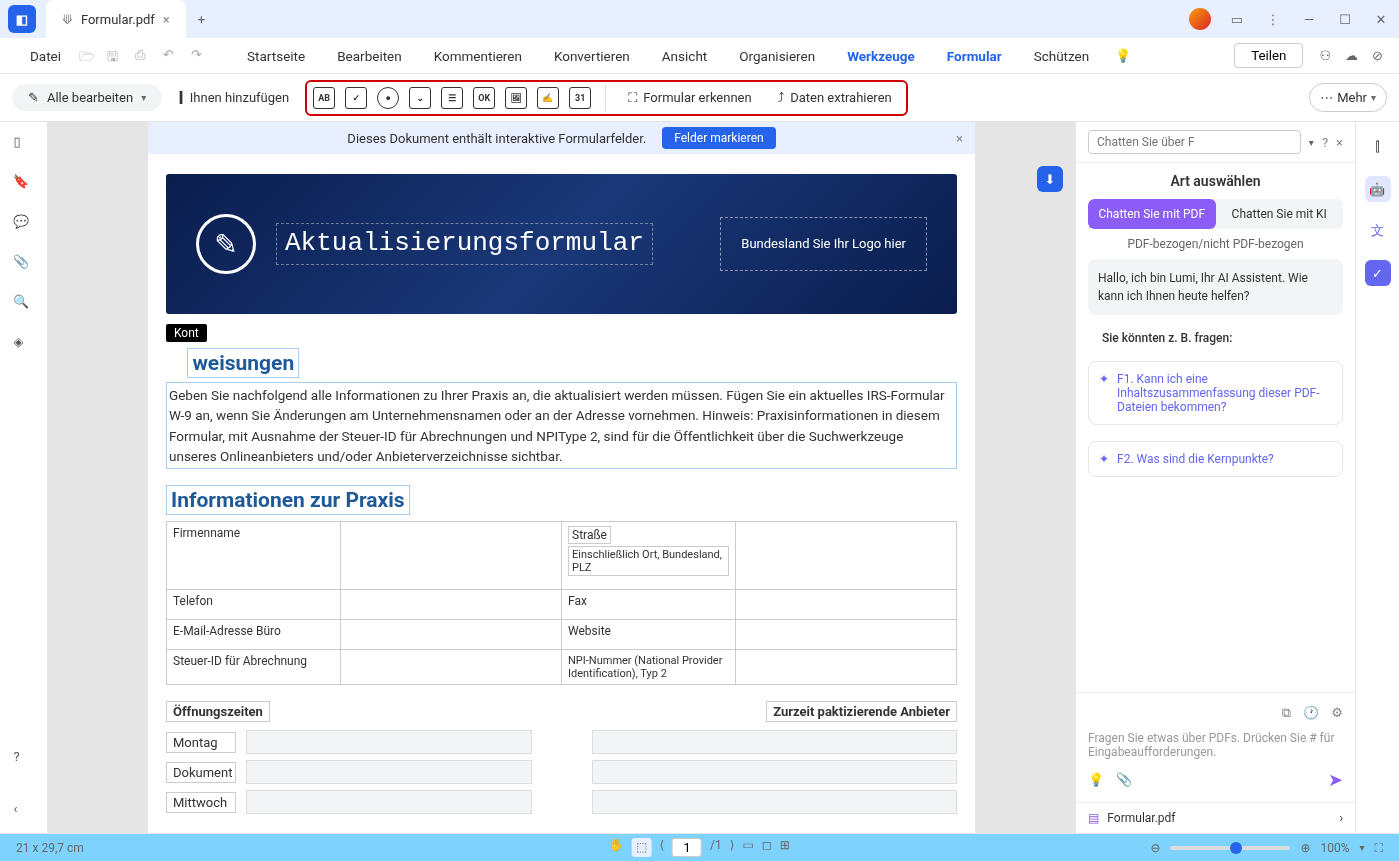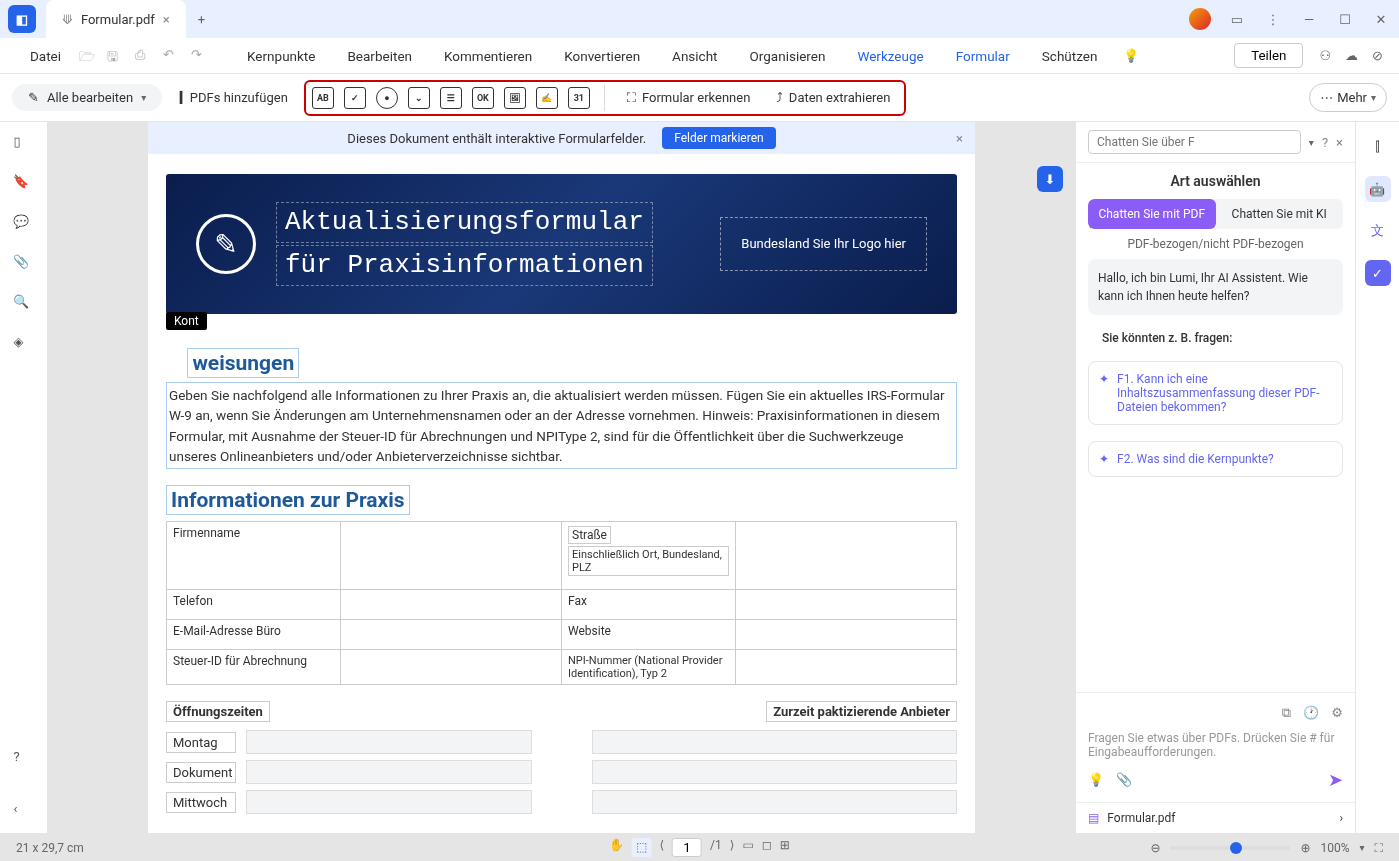--- a/index.html
+++ b/index.html
@@ -7,21 +7,21 @@
 .titlebar{height:38px;background:#e8efff;display:flex;align-items:center;padding:0 8px}
 .app-icon{width:28px;height:28px;background:#2563eb;border-radius:6px;display:flex;align-items:center;justify-content:center;color:#fff;font-weight:bold}
 .tab{display:flex;align-items:center;gap:8px;background:#fff;border-radius:8px 8px 0 0;padding:8px 16px;margin-left:10px;height:100%}
 .tab-close{cursor:pointer;color:#888}
 .tab-add{margin-left:12px;cursor:pointer;color:#666}
 .titlebar-right{margin-left:auto;display:flex;align-items:center;gap:16px}
 .avatar{width:22px;height:22px;border-radius:50%;background:linear-gradient(135deg,#f59e0b,#dc2626)}
 .win-btn{width:20px;height:20px;cursor:pointer;color:#666;display:flex;align-items:center;justify-content:center}
 .menubar{height:36px;background:#fff;display:flex;align-items:center;padding:0 16px;gap:4px;border-bottom:1px solid #e5e5e5}
 .menu-item{padding:6px 14px;cursor:pointer;font-size:13.5px}
-.menu-item.active{color:#2563eb;font-weight:400}
+.menu-item.active{color:#2563eb;font-weight:700}
 .qat{display:flex;gap:10px;margin-right:20px}
 .qat-icon{width:18px;height:18px;color:#aaa;cursor:pointer}
 .share-btn{margin-left:auto;padding:4px 16px;border:1px solid #ccc;border-radius:4px;cursor:pointer;background:#fff}
 .small-icons{display:flex;gap:14px;margin-left:12px;color:#666}
 .toolbar{height:48px;background:#fff;display:flex;align-items:center;padding:0 12px;gap:8px;border-bottom:1px solid #e5e5e5}
 .tb-group{display:flex;align-items:center;gap:8px;padding:6px 16px;border-radius:20px}
 .tb-group:first-child{background:#f3f4f6}
 .tb-btn{display:flex;align-items:center;gap:6px;padding:6px 8px;cursor:pointer;border-radius:4px}
 .tb-icon{width:22px;height:22px;border:1.5px solid #333;border-radius:3px;display:flex;align-items:center;justify-content:center;font-size:9px;font-weight:bold}
 .tb-icon.round{border-radius:50%}
@@ -36,21 +36,21 @@
 .banner{height:32px;background:#e8efff;display:flex;align-items:center;justify-content:center;gap:16px;position:relative;margin:0 100px}
 .banner-btn{background:#2563eb;color:#fff;padding:4px 12px;border-radius:4px;border:none;cursor:pointer;font-size:12px}
 .banner-close{position:absolute;right:12px;cursor:pointer;color:#888}
 .page{background:#fff;margin:0 100px;height:calc(100% - 32px);padding:20px 18px;position:relative}
 .form-header{height:140px;background:linear-gradient(135deg,#0a1d4d,#1a3878,#0a1d4d);border-radius:3px;display:flex;align-items:center;padding:0 30px;gap:20px;position:relative}
 .form-icon{width:60px;height:60px;border:3px solid #fff;border-radius:50%;display:flex;align-items:center;justify-content:center;color:#fff;font-size:28px}
 .form-title{color:#fff;font-size:26px;font-family:Liberation Mono, monospace;line-height:1.2;border:1px dashed rgba(255,255,255,0.4);padding:4px 8px}
 .logo-placeholder{margin-left:auto;border:1px dashed rgba(255,255,255,0.5);padding:16px 20px;color:#fff;text-align:center;font-size:13px;line-height:1.5}
 .section-title{color:#1e5a99;font-size:21px;font-weight:700;margin-top:16px;border:1px solid #aaccee;display:inline-block;padding:2px 4px}
 .body-text{font-size:13.5px;line-height:1.5;margin-top:4px;border:1px solid #aaccee;padding:2px}
-.kont-badge{position:absolute;left:18px;top:158px;background:#000;color:#fff;padding:2px 8px;font-size:12px;border-radius:2px}
+.kont-badge{position:absolute;left:18px;top:170px;background:#000;color:#fff;padding:2px 8px;font-size:12px;border-radius:2px}
 .form-table{width:100%;margin-top:6px;border-collapse:collapse;font-size:12px}
 .form-table td{border:1px solid #ccc;padding:4px 6px;vertical-align:top;height:30px}
 .form-table td.label{background:#fff;width:22%}
 .form-table td.lbl2{width:22%}
 .schedule{display:flex;gap:60px;margin-top:16px}
 .sched-col{flex:1}
 .sched-head{font-weight:bold;border:1px solid #ccc;display:inline-block;padding:2px 6px;margin-bottom:8px}
 .sched-row{display:flex;align-items:center;gap:10px;margin-bottom:6px}
 .sched-day{width:70px;border:1px solid #ccc;padding:2px 6px;font-size:13px}
 .sched-input{flex:1;height:24px;background:#f3f4f6;border:1px solid #ddd}
@@ -67,21 +67,21 @@
 .rp-suggest{margin:8px 26px;font-size:12px;font-weight:500}
 .rp-sugg-item{border:1px solid #e5e5e5;border-radius:8px;margin:8px 12px;padding:10px;font-size:12px;color:#6366f1;cursor:pointer;display:flex;gap:8px}
 .rp-bottom{margin-top:auto;padding:12px;border-top:1px solid #eee}
 .rp-prompt{font-size:12px;color:#999;margin-bottom:10px}
 .rp-actions{display:flex;align-items:center;gap:12px;color:#888}
 .rp-send{margin-left:auto;color:#8b5cf6;font-size:18px}
 .rp-file{display:flex;align-items:center;gap:8px;padding:8px 12px;border-top:1px solid #eee;font-size:12px}
 .rp-small-icons{display:flex;gap:12px;color:#888;margin-left:6px}
 .far-right{width:44px;background:#fff;border-left:1px solid #e5e5e5;display:flex;flex-direction:column;align-items:center;padding-top:12px;gap:16px}
 .fr-icon{width:26px;height:26px;border-radius:6px;display:flex;align-items:center;justify-content:center;cursor:pointer}
-.statusbar{height:28px;background:#e5e5e5;border-top:1px solid #e5e5e5;display:flex;align-items:center;padding:0 16px;font-size:12px;color:#666;gap:12px}
+.statusbar{height:28px;background:#7dd3fc;border-top:1px solid #e5e5e5;display:flex;align-items:center;padding:0 16px;font-size:12px;color:#666;gap:12px}
 .sb-center{position:absolute;left:50%;transform:translateX(-50%);display:flex;gap:8px}
 .sb-right{margin-left:auto;display:flex;align-items:center;gap:10px}
 .zoom-slider{width:120px;height:4px;background:#ddd;border-radius:2px;position:relative}
 .zoom-thumb{position:absolute;left:50%;top:-4px;width:12px;height:12px;background:#2563eb;border-radius:50%}
 .page-input{width:30px;text-align:center;border:1px solid #ccc;border-radius:3px;padding:1px}
 .chev{font-size:10px;color:#666}
 </style>
 </head>
 <body>
 
@@ -105,21 +105,21 @@
 
 <div class="menubar">
  <span class="menu-item">Datei</span>
  <div class="qat">
   <span class="qat-icon">🗁</span>
   <span class="qat-icon">🖫</span>
   <span class="qat-icon">⎙</span>
   <span class="qat-icon">↶</span>
   <span class="qat-icon">↷</span>
  </div>
- <span class="menu-item">Kernpunkte</span>
+ <span class="menu-item">Startseite</span>
  <span class="menu-item">Bearbeiten</span>
  <span class="menu-item">Kommentieren</span>
  <span class="menu-item">Konvertieren</span>
  <span class="menu-item">Ansicht</span>
  <span class="menu-item">Organisieren</span>
  <span class="menu-item active">Werkzeuge</span>
  <span class="menu-item active">Formular</span>
  <span class="menu-item">Schützen</span>
  <span style="color:#aaa;margin-left:8px">💡</span>
  <button class="share-btn">Teilen</button>
@@ -131,21 +131,21 @@
 </div>
 
 <div class="toolbar">
  <div class="tb-group">
   <span>✎</span>
   <span>Alle bearbeiten</span>
   <span class="chev">▾</span>
  </div>
  <div class="tb-btn">
   <span style="font-size:18px">𝐈</span>
-  <span>PDFs hinzufügen</span>
+  <span>Ihnen hinzufügen</span>
  </div>
  <div class="red-box">
   <div class="tb-icon">AB</div>
   <div class="tb-icon">✓</div>
   <div class="tb-icon round">●</div>
   <div class="tb-icon">⌄</div>
   <div class="tb-icon">☰</div>
   <div class="tb-icon">OK</div>
   <div class="tb-icon">🖼</div>
   <div class="tb-icon">✍</div>
@@ -184,21 +184,20 @@
    <span>Dieses Dokument enthält interaktive Formularfelder.</span>
    <button class="banner-btn">Felder markieren</button>
    <span class="banner-close">×</span>
   </div>
   <div class="dl-btn">⬇</div>
   <div class="page">
    <div class="form-header">
     <div class="form-icon">✎</div>
     <div>
      <div class="form-title">Aktualisierungsformular</div>
-     <div class="form-title" style="margin-top:2px">für Praxisinformationen</div>
     </div>
     <div class="logo-placeholder" style="position:relative">Bundesland Sie Ihr Logo hier</div>
    </div>
    <div class="kont-badge">Kont</div>
    <div style="margin-top:18px"><span style="visibility:hidden">Anw</span><span class="section-title" style="margin-left:-4px">weisungen</span></div>
    <div class="body-text">Geben Sie nachfolgend alle Informationen zu Ihrer Praxis an, die aktualisiert werden müssen. Fügen Sie ein aktuelles IRS-Formular W-9 an, wenn Sie Änderungen am Unternehmensnamen oder an der Adresse vornehmen. Hinweis: Praxisinformationen in diesem Formular, mit Ausnahme der Steuer-ID für Abrechnungen und NPIType 2, sind für die Öffentlichkeit über die Suchwerkzeuge unseres Onlineanbieters und/oder Anbieterverzeichnisse sichtbar.</div>
    <div class="section-title">Informationen zur Praxis</div>
    <table class="form-table">
     <tbody>
             <tr>

